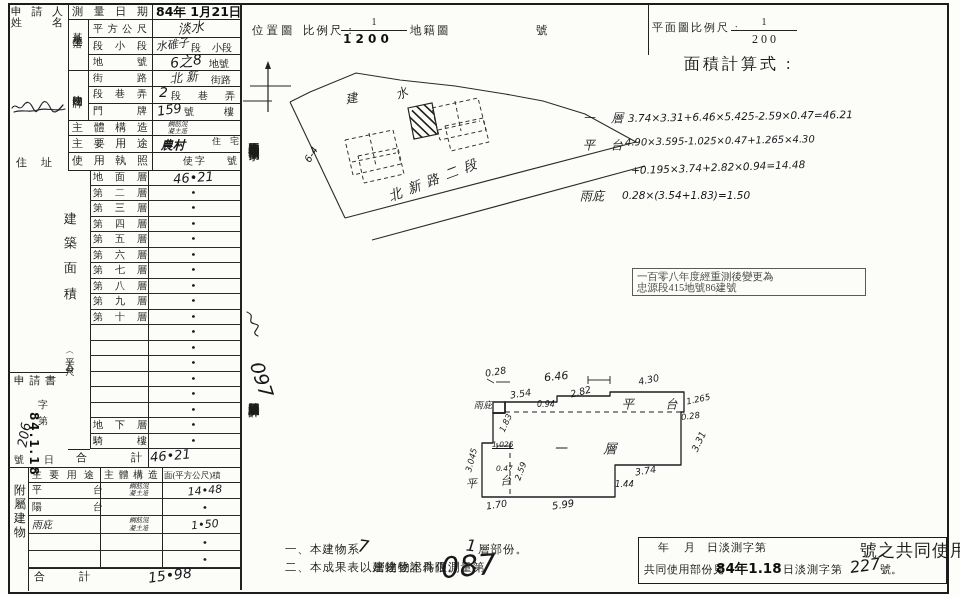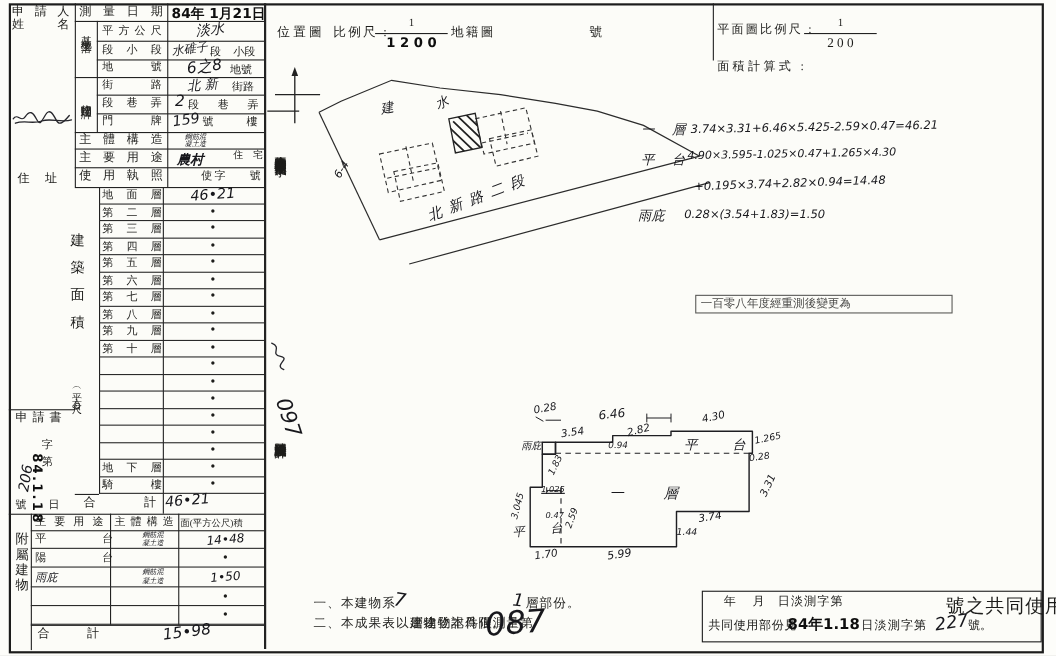--- a/index.html
+++ b/index.html
@@ -245,21 +245,21 @@
   <span class="abs hand" style="left:243px;top:370px;font-size:19px;transform:rotate(72deg)">097</span>
   <div class="vtext pr" style="left:246px;top:394px;height:138px;font-size:11px;letter-spacing:0.2px">號設計圖或竣工平面圖轉繪計算</div>
   <svg class="scrib" style="left:243px;top:310px" width="20" height="28" viewBox="0 0 20 28">
     <path d="M4,2 C14,6 2,12 12,14 S5,22 15,26"></path>
   </svg>
 
   <span class="abs pr" style="left:252px;top:24px;font-size:11.5px;letter-spacing:3px">位置圖</span>
   <span class="abs pr" style="left:303px;top:24px;font-size:11.5px;letter-spacing:2px">比例尺 :</span>
   <span class="abs pr" style="left:343px;top:17px;width:62px;text-align:center;font-size:10px">1</span>
   <div class="l" style="left:341px;top:30px;width:66px;height:1px"></div>
-  <span class="abs stamp" style="left:343px;top:33px;width:62px;text-align:center;font-size:12px">1 2 0 0</span>
+  <span class="abs stamp" style="left:343px;top:33px;width:62px;font-size:12px">1 2 0 0</span>
   <span class="abs pr" style="left:410px;top:24px;font-size:11.5px;letter-spacing:2px">地籍圖</span>
   <span class="abs pr" style="left:536px;top:24px;font-size:11.5px">號</span>
 
   <svg style="left:240px;top:58px" width="60" height="60" viewBox="240 58 60 60">
     <path d="M268,66 L268,112 M250,86 L291,86 M243,101 L272,101" stroke="#222" stroke-width="1.2" fill="none"></path>
     <path d="M268,61 l-3,8 h6 z" fill="#222"></path>
   </svg>
 
   <svg style="left:248px;top:58px" width="400" height="280" viewBox="248 58 400 280">
     <g stroke="#2b2b2b" stroke-width="1.1" fill="none">
@@ -290,32 +290,33 @@
       <span class="dim hand" style="left: 346px; top: 90px; font-size: 12px; transform: rotate(-12deg);">建</span>
       <span class="dim hand" style="left: 396px; top: 85px; font-size: 12px; transform: rotate(-25deg);">水</span>
       <span class="dim hand" style="left: 303px; top: 149px; font-size: 10px; transform: rotate(-58deg);">6-4</span>
       <span class="dim hand" style="left: 386px; top: 170px; font-size: 13px; letter-spacing: 7px; transform: rotate(-21deg);">北新路二段</span>
     </div>
 
   <span class="abs pr" style="left:652px;top:22px;font-size:11px;letter-spacing:2px">平面圖比例尺 :</span>
   <span class="abs pr" style="left:733px;top:17px;width:62px;text-align:center;font-size:10px">1</span>
   <div class="l" style="left:731px;top:30px;width:66px;height:1px"></div>
   <span class="abs pr" style="left:733px;top:33px;width:62px;text-align:center;font-size:12px">2 0 0</span>
-  <span class="abs pr" style="left:652px;top:56px;font-size:11px;letter-spacing:3px">面積計算式 :</span>
+  <span class="abs pr" style="left:684px;top:56px;font-size:16px;letter-spacing:3px">面積計算式 :</span>
 
   <span class="abs hand j" style="left:583px;top:112px;width:40px;font-size:12px">一　層</span>
   <span class="abs hand" style="left:628px;top:111px;font-size:10.5px;transform:rotate(-1deg)">3.74×3.31+6.46×5.425-2.59×0.47=46.21</span>
   <span class="abs hand j" style="left:583px;top:139px;width:40px;font-size:12px">平　台</span>
   <span class="abs hand" style="left:625px;top:136px;font-size:10px;transform:rotate(-1deg)">4.90×3.595-1.025×0.47+1.265×4.30</span>
   <span class="abs hand" style="left:631px;top:162px;font-size:10.5px;transform:rotate(-2deg)">+0.195×3.74+2.82×0.94=14.48</span>
   <span class="abs hand" style="left:580px;top:190px;font-size:12px">雨庇</span>
   <span class="abs hand" style="left:622px;top:190px;font-size:10.5px">0.28×(3.54+1.83)=1.50</span>
 
   <div class="abs" style="left:632px;top:268px;width:224px;border:1px solid #5a5a58;padding:2px 4px">
     <div class="pr" style="font-size:10.5px;color:#4a4a48">一百零八年度經重測後變更為</div>
+    <div class="pr" style="font-size:10.5px;color:#4a4a48">忠源段415地號86建號</div>
   </div>
 
   <svg style="left:455px;top:358px" width="260" height="160" viewBox="455 358 260 160">
     <g stroke="#1e1e22" stroke-width="1.3" fill="none" stroke-linejoin="round">
       <path d="M505,402 L557,402 L557,396 L610,396 L610,392 L684,392 L684,412 L681,412 L681,465 L615,465 L615,497 L482,497 L482,443 L493,443 L493,413 L505,413 L505,402 z"></path>
       <rect x="493" y="402" width="12" height="11"></rect>
     </g>
     <g stroke="#1e1e22" stroke-width="1" fill="none" stroke-dasharray="5 4">
       <path d="M505,412 L681,412"></path>
       <path d="M510,444 L510,497"></path>
@@ -325,21 +326,21 @@
       <path d="M588,380 h22 M588,376 v8 M610,376 v8"></path>
       <path d="M497,446 h13 M497,443 v6 M510,443 v6"></path>
     </g>
   </svg>
   <div id="plan-dims">
       <span class="dim hand" style="left: 485px; top: 366px; font-size: 9.5px; transform: rotate(-10deg);">0.28</span>
       <span class="dim hand" style="left: 544px; top: 370px; font-size: 11px; transform: rotate(-6deg);">6.46</span>
       <span class="dim hand" style="left: 638px; top: 374px; font-size: 9.5px; transform: rotate(-12deg);">4.30</span>
       <span class="dim hand" style="left: 510px; top: 388px; font-size: 9.5px; transform: rotate(-8deg);">3.54</span>
       <span class="dim hand" style="left: 570px; top: 386px; font-size: 9.5px; transform: rotate(-14deg);">2.82</span>
-      <span class="dim hand" style="left: 553px; top: 400px; font-size: 8px; transform: rotate(0deg);">0.94</span>
+      <span class="dim hand" style="left: 537px; top: 400px; font-size: 8px; transform: rotate(0deg);">0.94</span>
       <span class="dim hand" style="left: 686px; top: 394px; font-size: 8.5px; transform: rotate(-12deg);">1.265</span>
       <span class="dim hand" style="left: 681px; top: 411px; font-size: 8.5px; transform: rotate(-8deg);">0.28</span>
       <span class="dim hand" style="left: 496px; top: 418px; font-size: 8.5px; transform: rotate(-65deg);">1.83</span>
       <span class="dim hand" style="left: 688px; top: 436px; font-size: 9.5px; transform: rotate(-65deg);">3.31</span>
       <span class="dim hand" style="left: 492px; top: 440px; font-size: 7.5px; transform: rotate(0deg); text-decoration: underline;">1.025</span>
       <span class="dim hand" style="left: 496px; top: 464px; font-size: 7.5px; transform: rotate(0deg);">0.47</span>
       <span class="dim hand" style="left: 511px; top: 466px; font-size: 8.5px; transform: rotate(-70deg);">2.59</span>
       <span class="dim hand" style="left: 459px; top: 455px; font-size: 8.5px; transform: rotate(-75deg);">3.045</span>
       <span class="dim hand" style="left: 635px; top: 465px; font-size: 9.5px; transform: rotate(-8deg);">3.74</span>
       <span class="dim hand" style="left: 615px; top: 479px; font-size: 8.5px; transform: rotate(0deg);">1.44</span>

